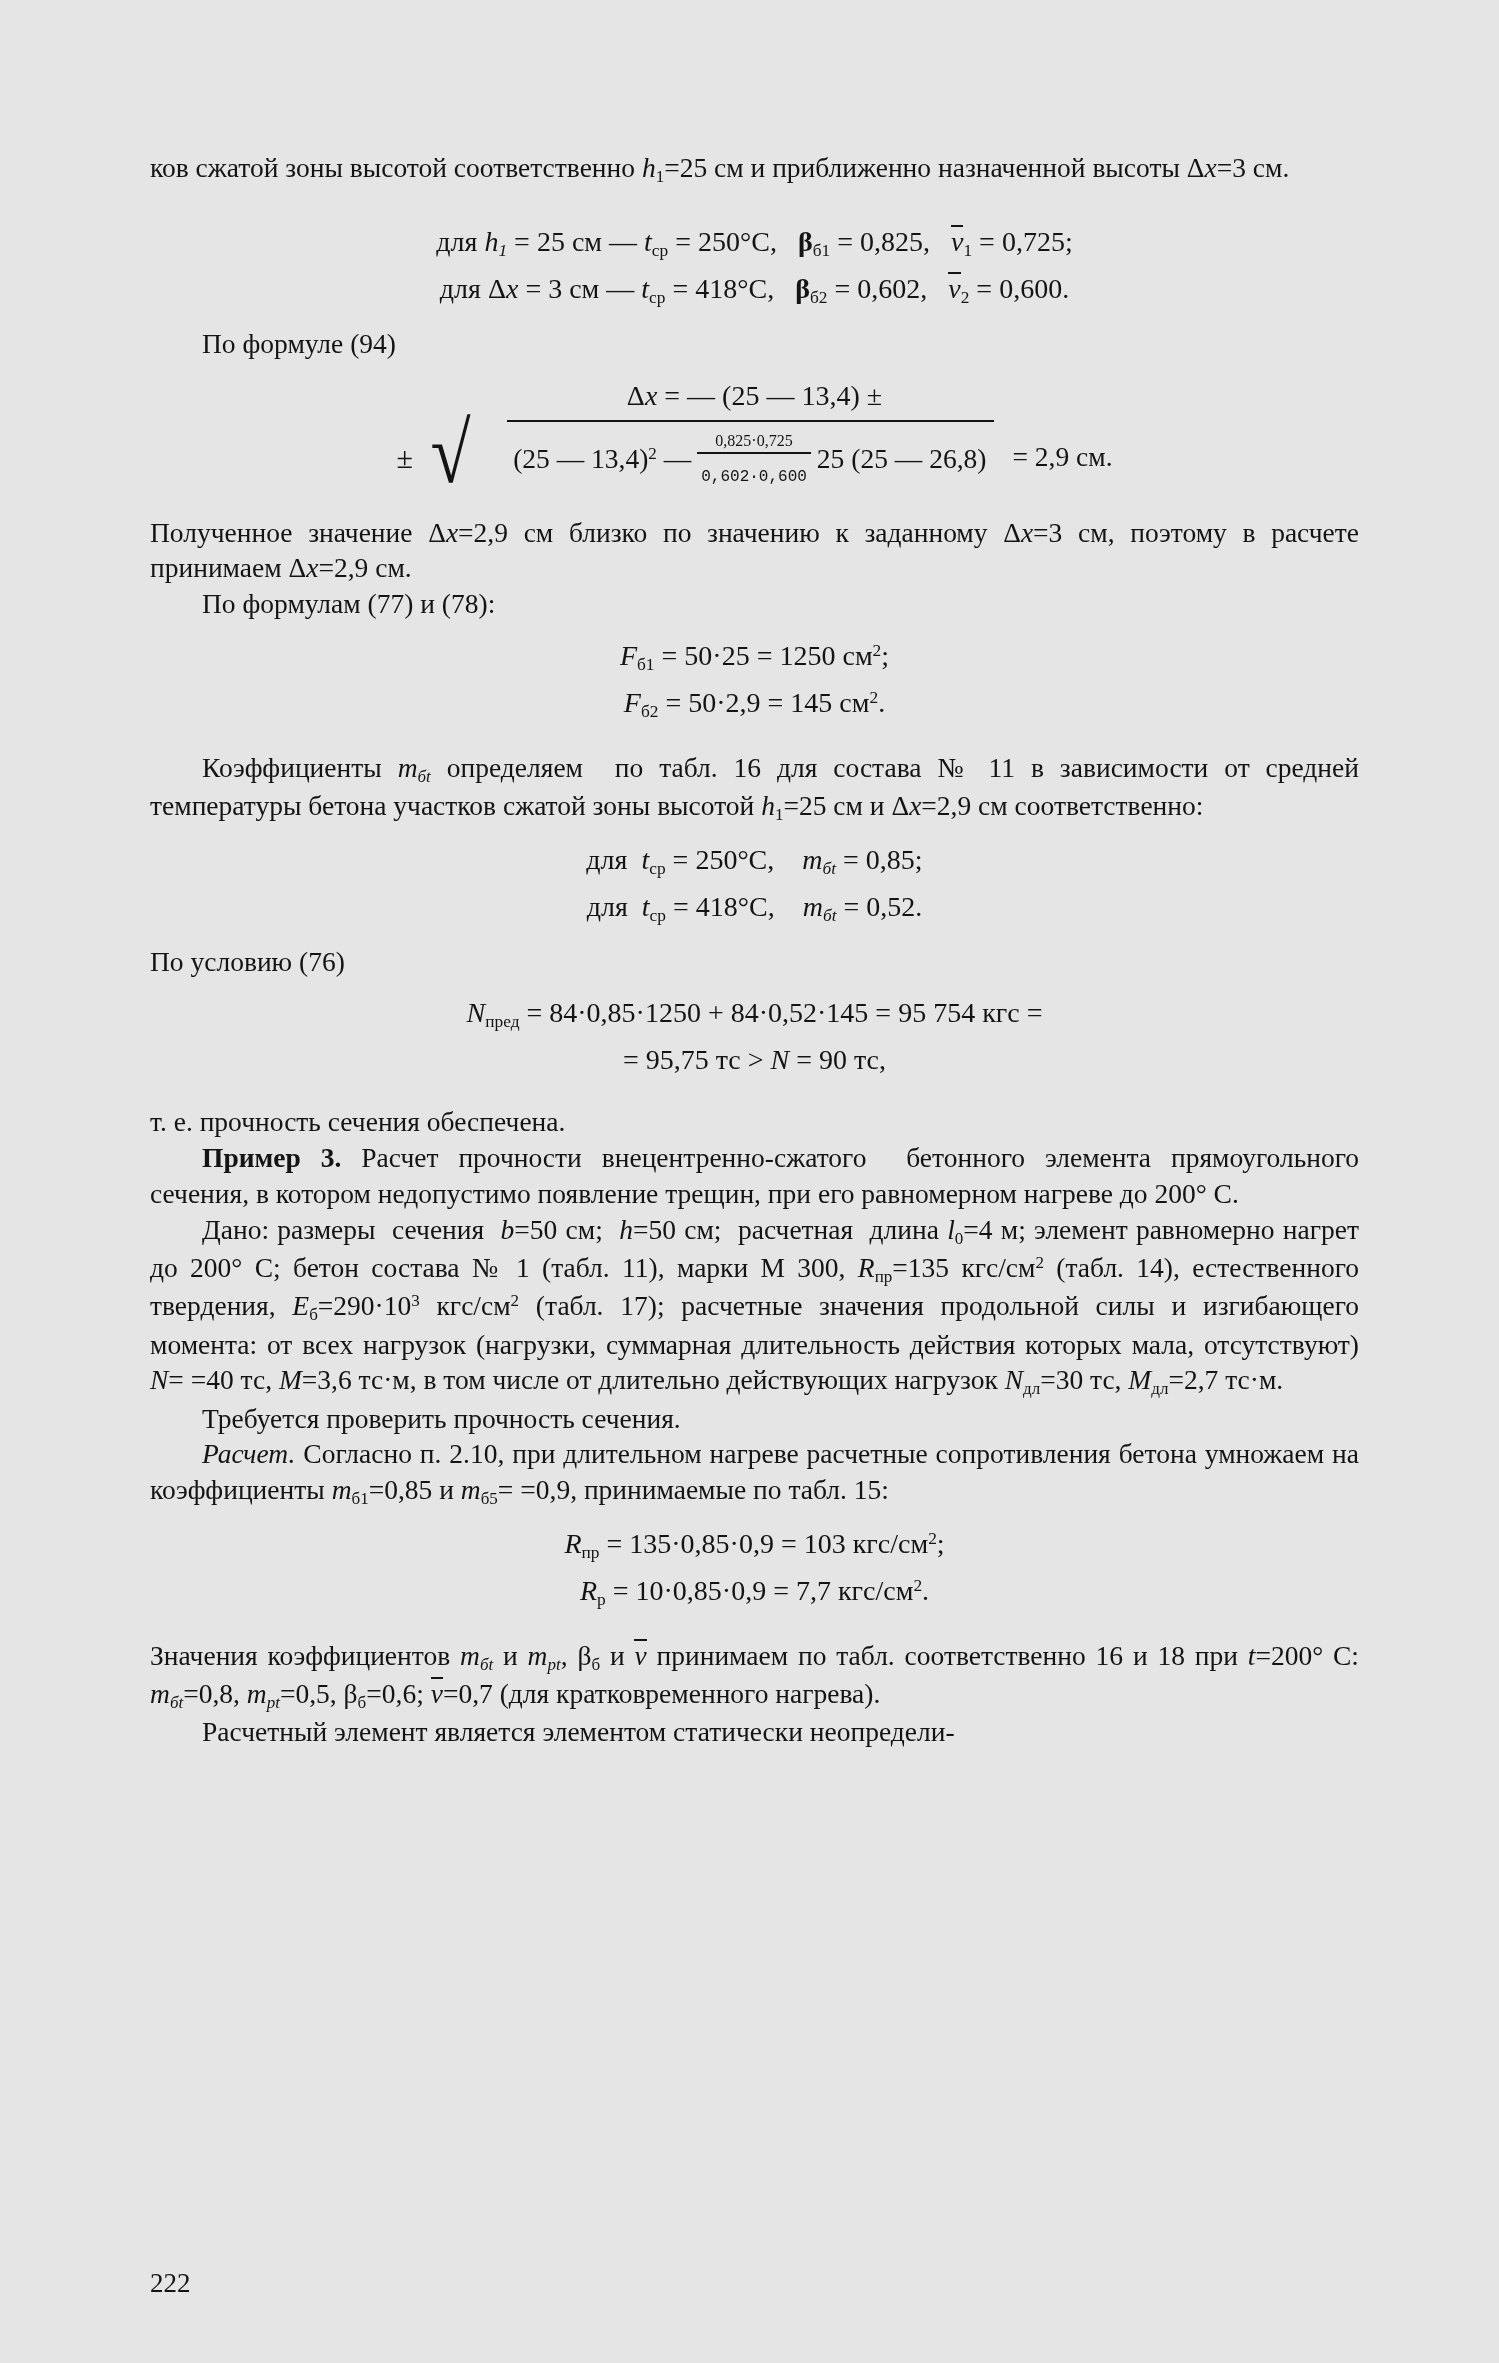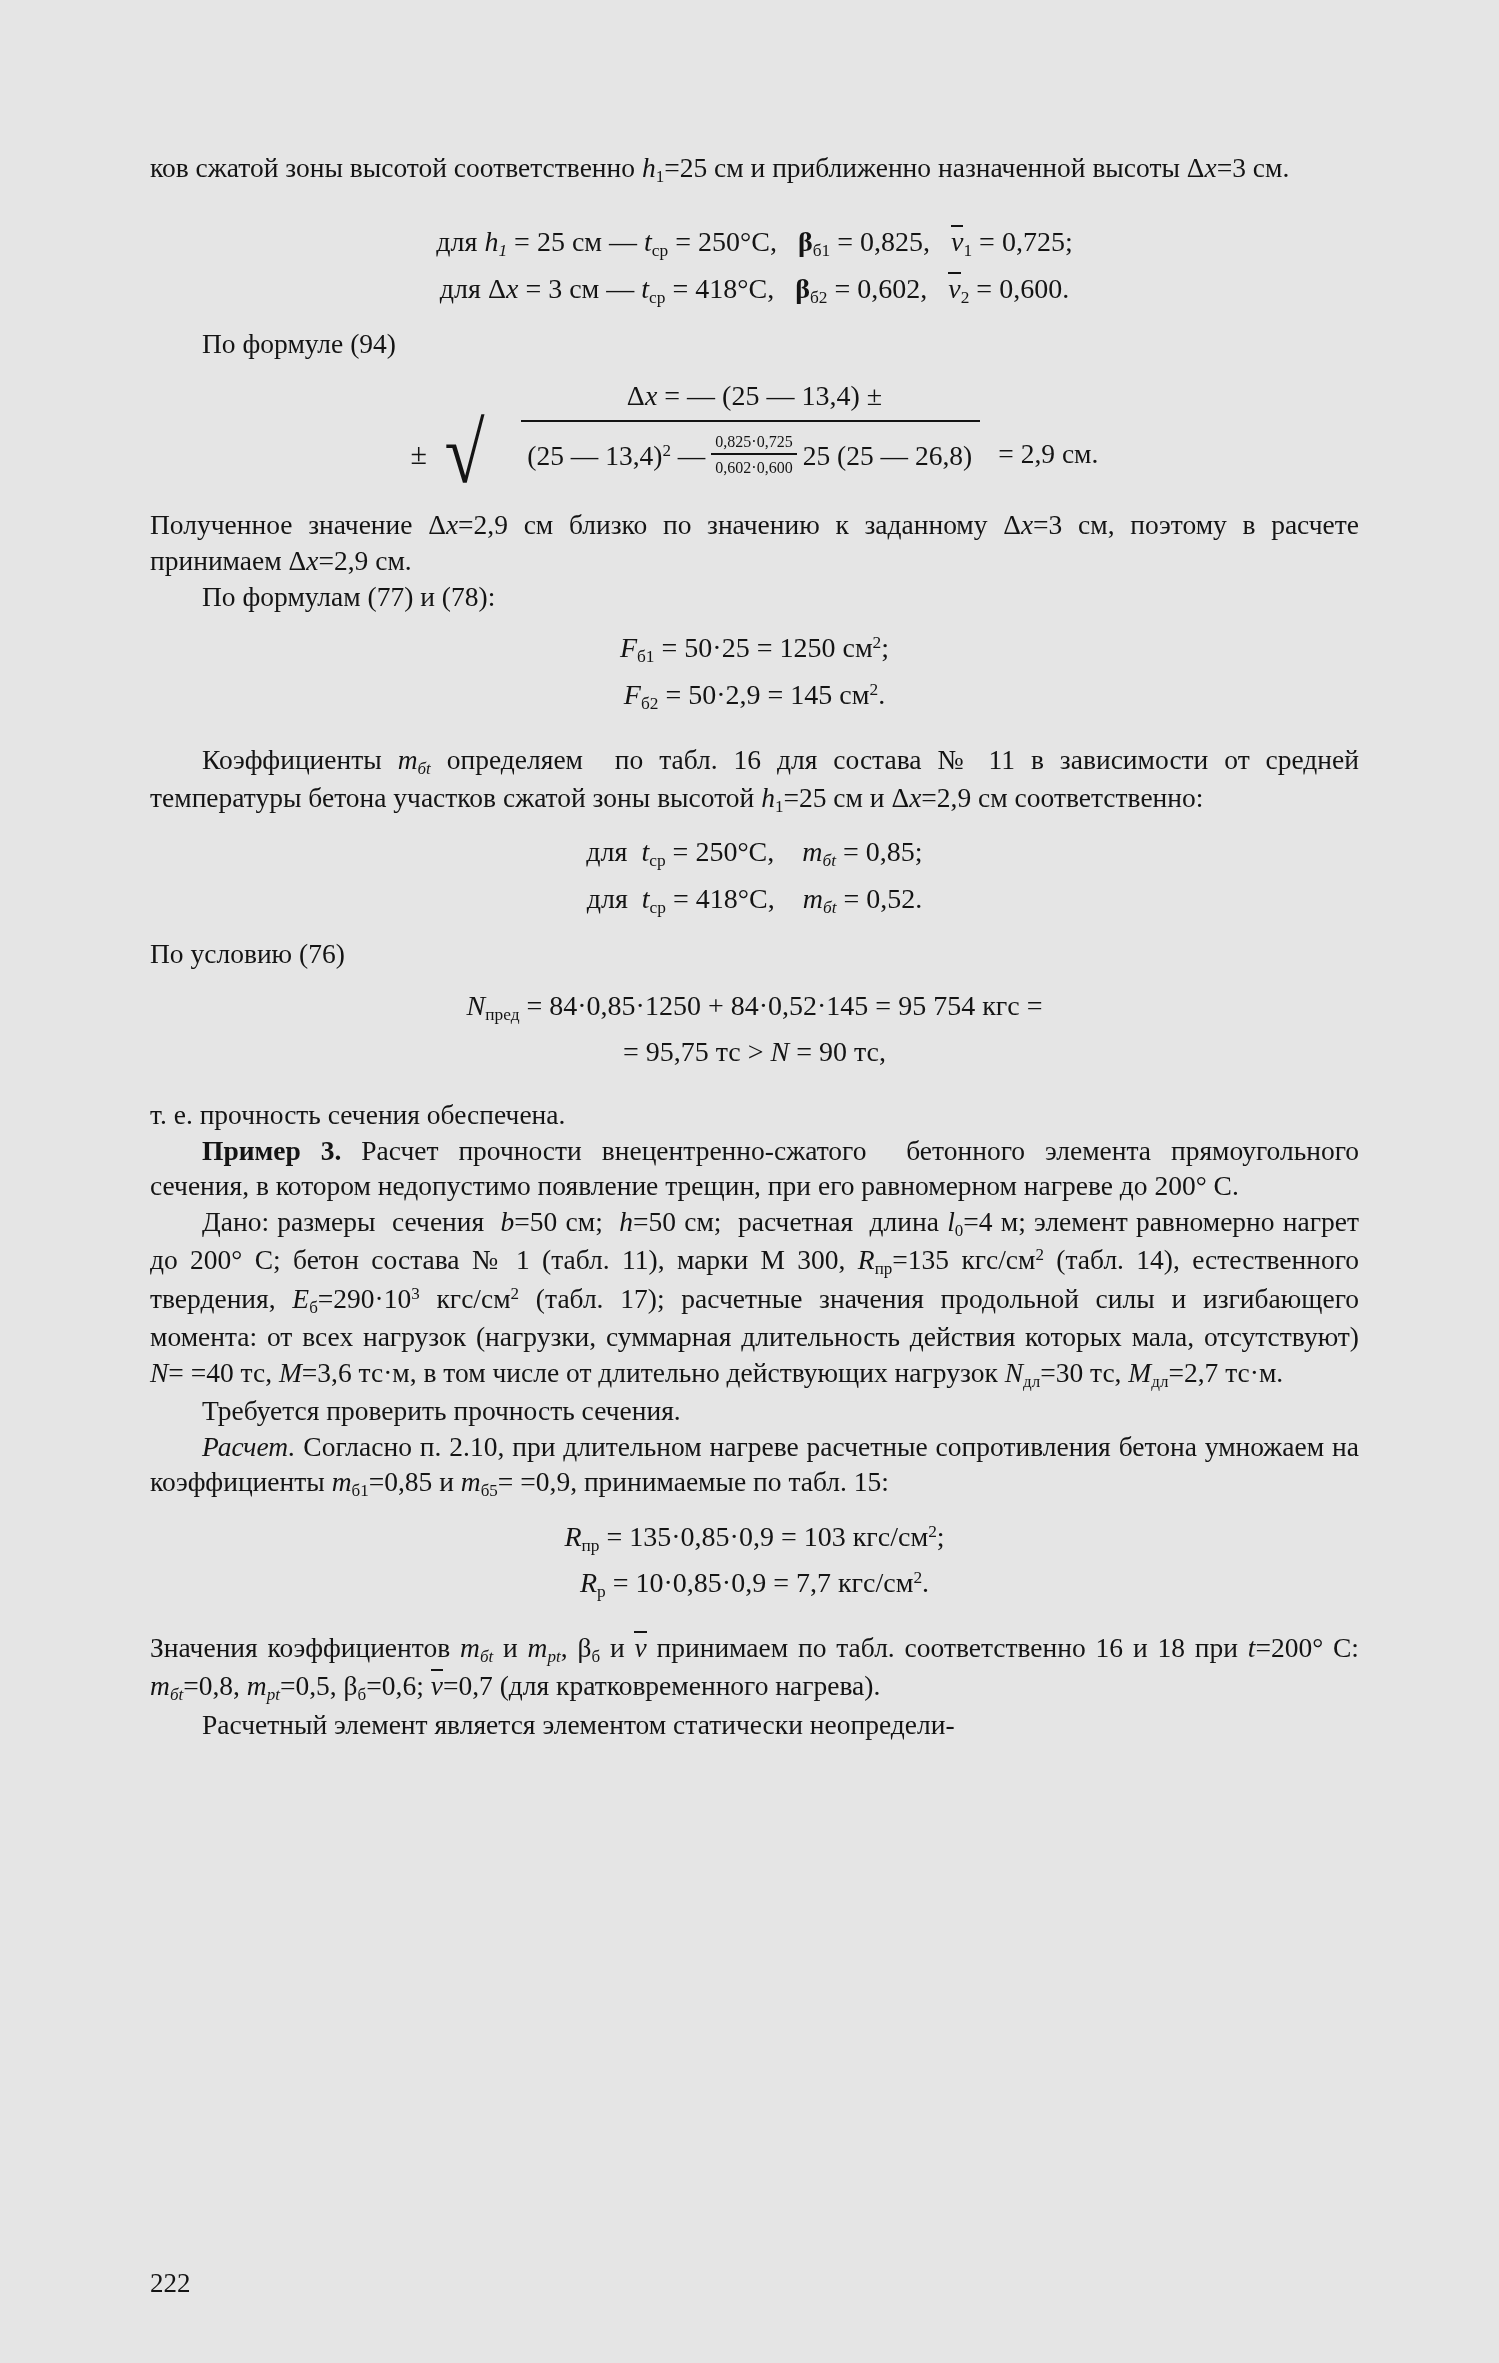--- a/index.html
+++ b/index.html
@@ -71,21 +71,22 @@
     line-height: 1.15;
     margin: 0 6px;
   }
   .frac .num {
     display: block;
     border-bottom: 2px solid #141414;
     padding: 0 4px 2px 4px;
   }
   .frac .den {
     display: block;
-    padding: 4px 4px 0 4px;
+    padding: 14px 4px 0 4px;
+    font-family: Liberation Mono, monospace;
   }
   .radical {
     display: inline-flex;
     align-items: stretch;
     vertical-align: middle;
   }
   .radical .sign {
     font-size: 86px;
     line-height: 0.78;
     transform: scaleX(0.85);

